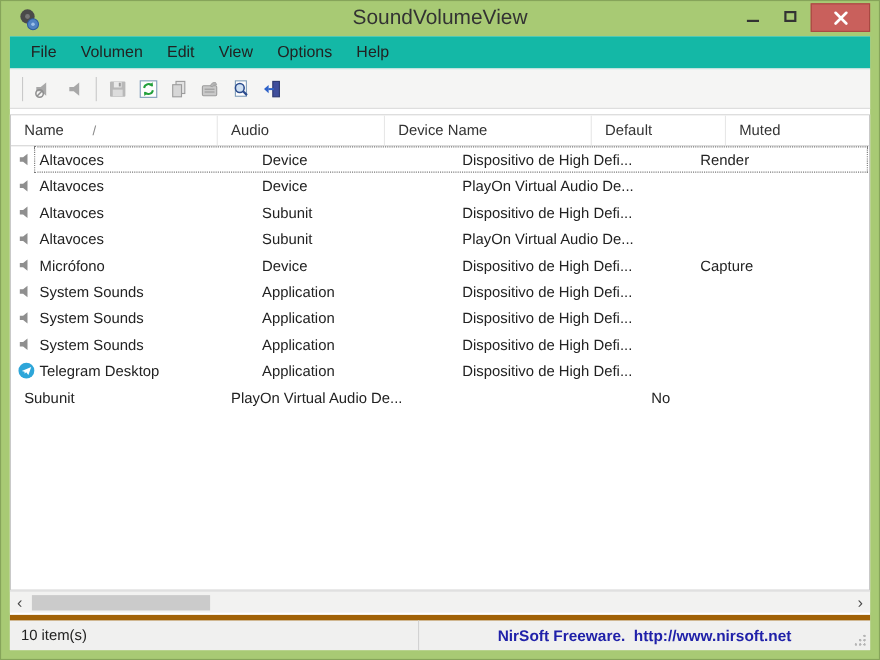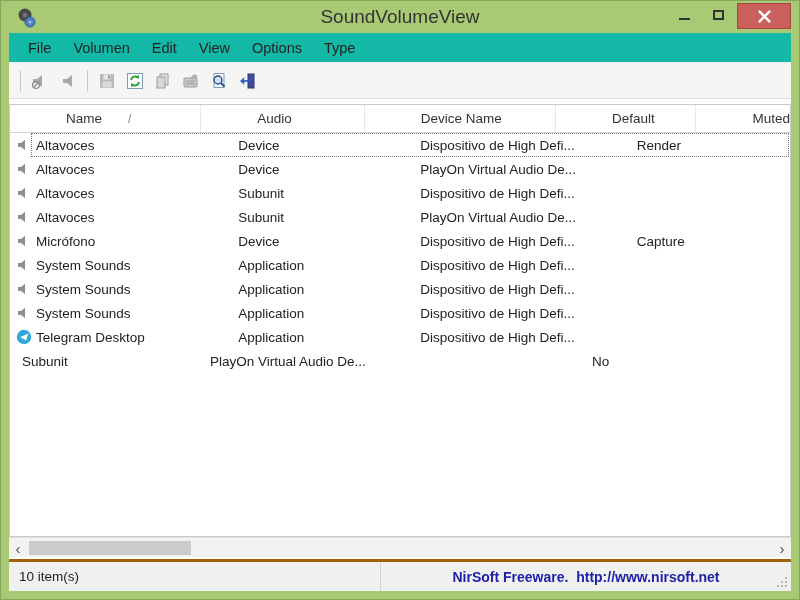--- a/index.html
+++ b/index.html
@@ -39,21 +39,21 @@
              border-bottom:1px solid #dcdcdc; display:flex; align-items:center; padding-left:6px; }
   .tb-sep { width:1px; height:22px; background:#c9c9c9; margin:0 5px; }
   .tb-btn { width:28px; height:28px; display:flex; align-items:center; justify-content:center; }
   .tb-btn svg { width:20px; height:20px; }
 
   
   .listview { position:absolute; top:71px; left:0; right:0; bottom:54px; background:#fff;
               border:1px solid #c9c9c9; }
   .lv-header { display:flex; height:28px; border-bottom:1px solid #d4d4d4; background:#fff; }
   .hcell { display:flex; align-items:center; padding-left:12px; font-size:13.5px; color:#333;
-           border-right:1px solid #e7e7e7; height:100%;margin-left:44px; }
+           border-right:1px solid #e7e7e7; height:100%; }
   .sort-glyph { margin-left:26px; color:#888; font-size:12px; }
   .c0 { width:188px; } .c1 { width:152px; } .c2 { width:188px; } .c3 { width:122px; } .c4 { flex:1; border-right:none; }
 
   .lv-body { position:relative; }
   .row { display:flex; height:24px; align-items:center; font-size:13.5px; position:relative;gap:36px; }
   .cell { padding-left:12px; white-space:pre; overflow:hidden; }
   .cell-name { width:188px; display:flex; align-items:center; padding-left:6px; }
   .cell-name .txt { margin-left:4px; }
   .row.focused::after { content:""; position:absolute; left:21px; right:1px; top:0; bottom:0;
                         border:1px dotted #777; pointer-events:none; }
@@ -67,21 +67,21 @@
   
   .hscroll { position:absolute; left:0; right:0; bottom:34px; height:20px; background:#f2f2f1;
              border-top:1px solid #e2e2e2; }
   .hs-arrow { position:absolute; top:0; width:18px; height:20px; display:flex; align-items:center;
               justify-content:center; font-size:15px; color:#4a4a4a; }
   .hs-left { left:0; } .hs-right { right:0; }
   .hs-thumb { position:absolute; left:20px; top:3px; width:162px; height:14px; background:#cbcbcb; }
 
   
   .statusbar { position:absolute; left:0; right:0; bottom:0; height:32px; background:#f0f0ef;
-               border-top:3px solid #a16207; display:flex; font-size:13.5px; }
+               border-top:5px solid #a16207; display:flex; font-size:13.5px; }
   .status-left { width:372px; display:flex; align-items:center; padding-left:10px;
                  border-right:1px solid #d2d2d2; }
   .status-right { flex:1; display:flex; align-items:center; justify-content:center; position:relative; }
   .nirsoft-link { font-weight:bold; color:#2021a9; font-size:14px; white-space:pre; cursor:pointer; }
   .resize-grip { position:absolute; right:4px; bottom:4px; width:10px; height:10px;
                  background:
                    radial-gradient(circle at 9px 1px,#b5b5b5 1px,transparent 1.4px),
                    radial-gradient(circle at 9px 5px,#b5b5b5 1px,transparent 1.4px),
                    radial-gradient(circle at 5px 5px,#b5b5b5 1px,transparent 1.4px),
                    radial-gradient(circle at 9px 9px,#b5b5b5 1px,transparent 1.4px),
@@ -115,21 +115,21 @@
   </div>
 
   <div class="client">
 
     <div class="menubar">
       <div class="menu-item">File</div>
       <div class="menu-item">Volumen</div>
       <div class="menu-item">Edit</div>
       <div class="menu-item">View</div>
       <div class="menu-item">Options</div>
-      <div class="menu-item">Type</div>
+      <div class="menu-item">Help</div>
     </div>
 
     <div class="toolbar">
       <div class="tb-sep"></div>
       <div class="tb-btn">
         <svg viewBox="0 0 20 20">
           <path d="M3 8h4l5-4v12l-5-4H3z" fill="#a8a8a8"></path>
           <circle cx="6" cy="14" r="3.4" fill="none" stroke="#8f8f8f" stroke-width="1.4"></circle>
           <path d="M3.8 16.3 L8.2 11.7" stroke="#8f8f8f" stroke-width="1.4"></path>
         </svg>

